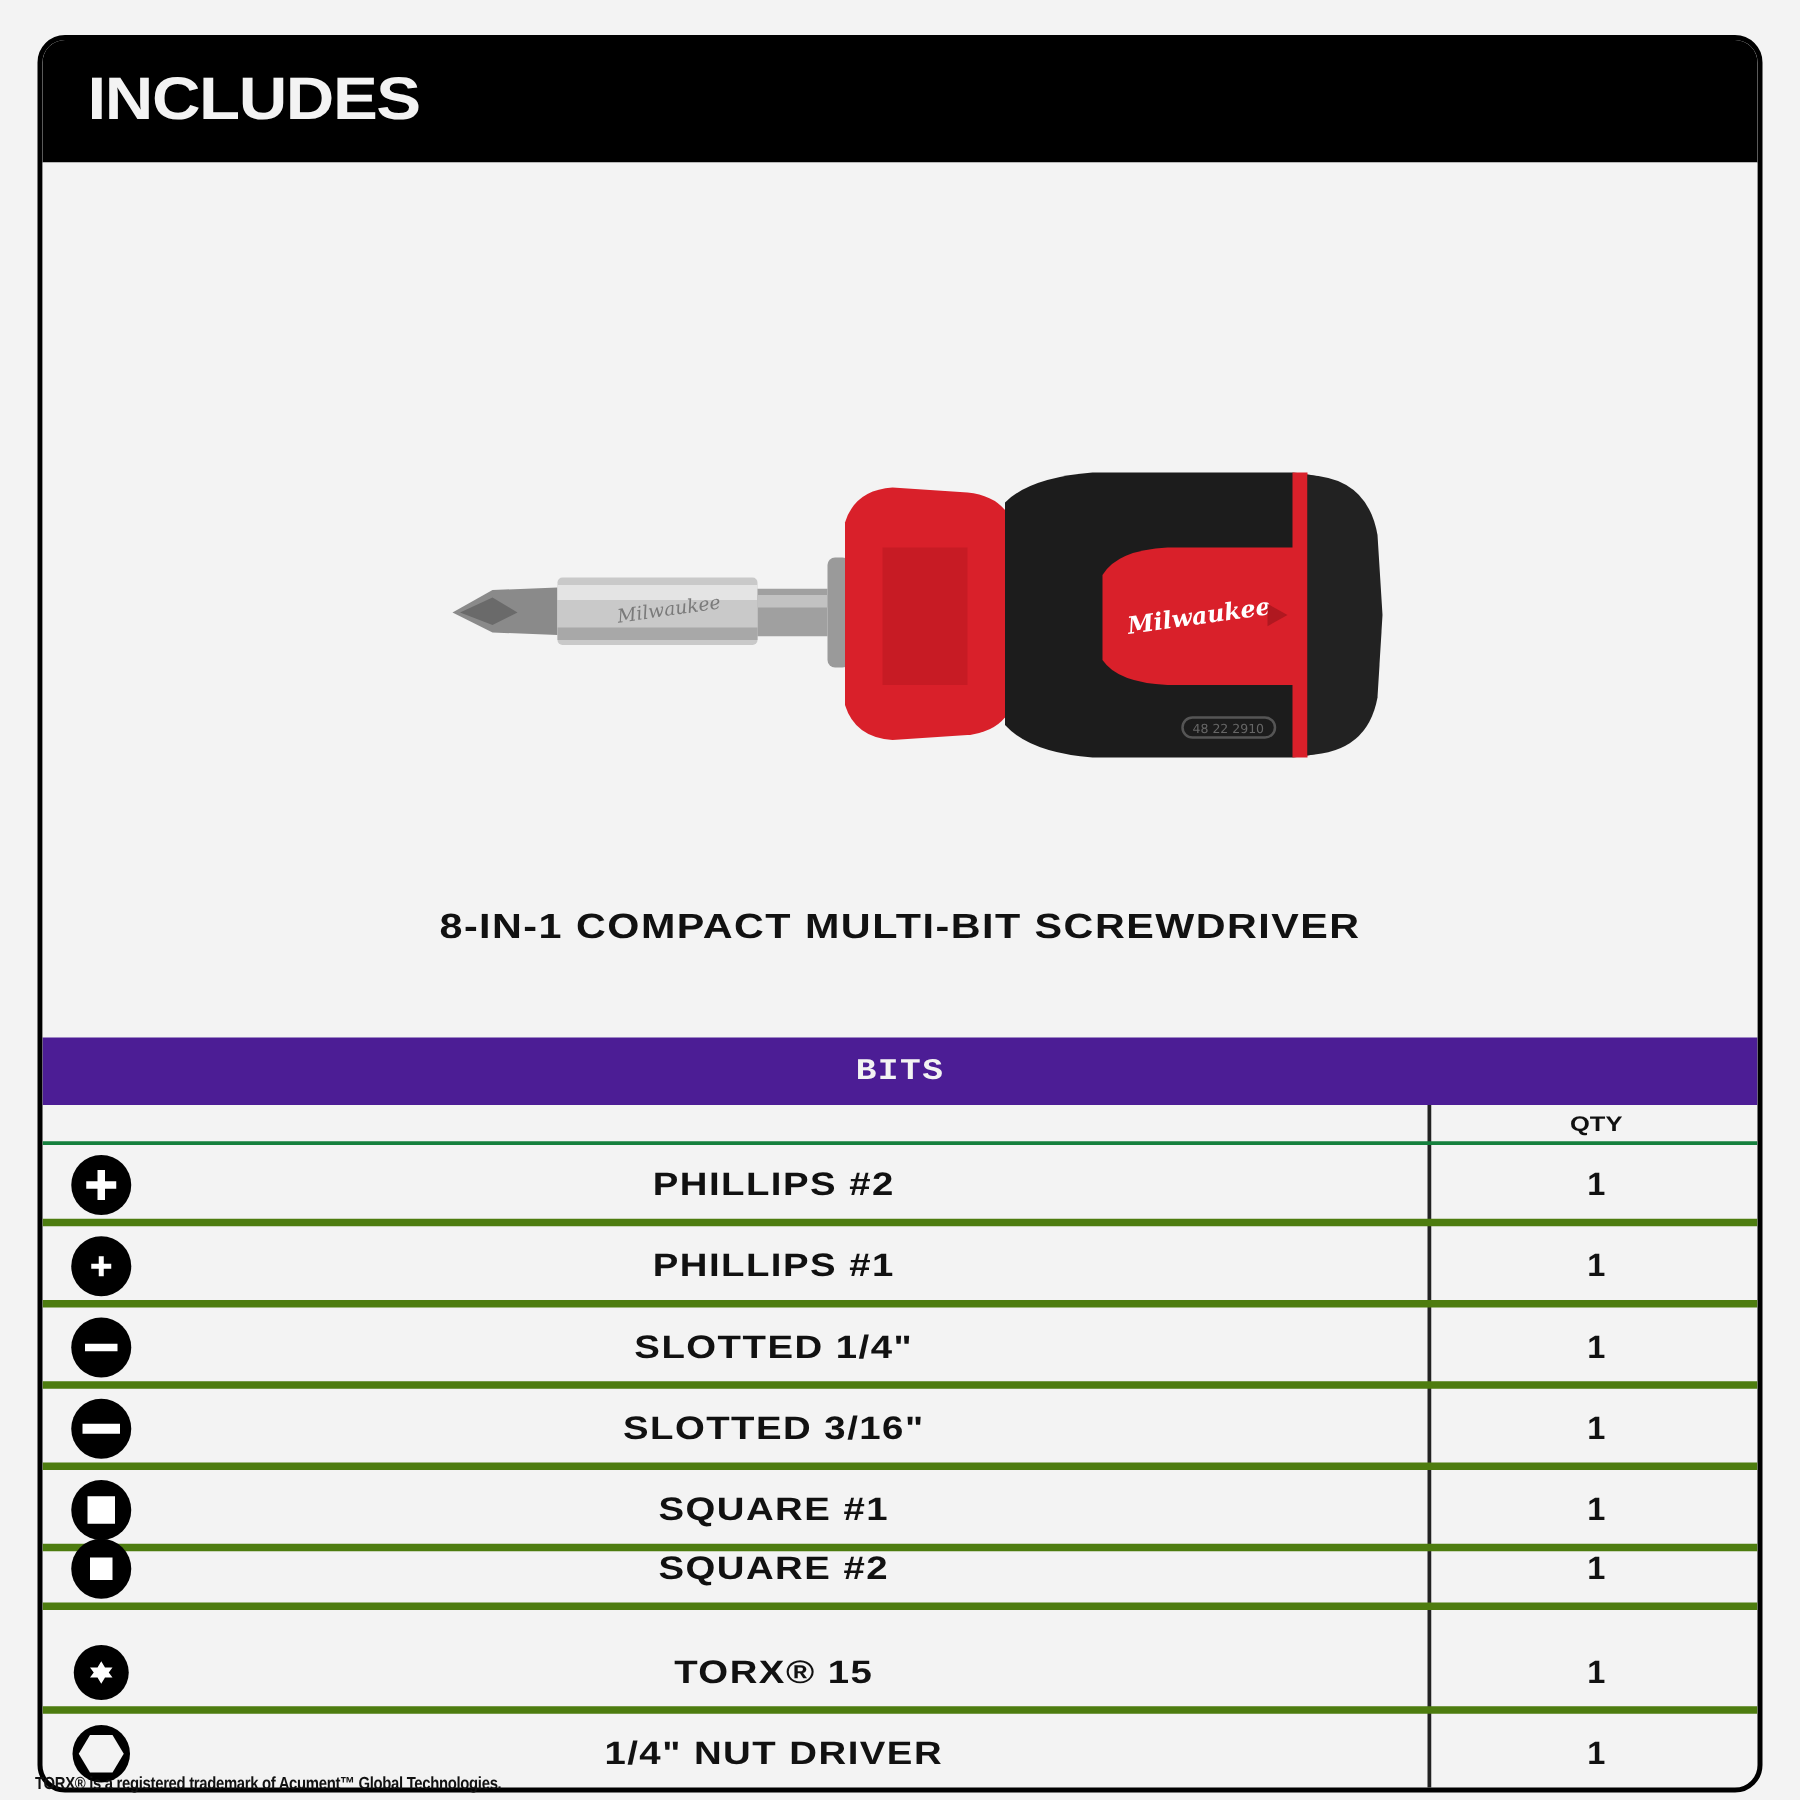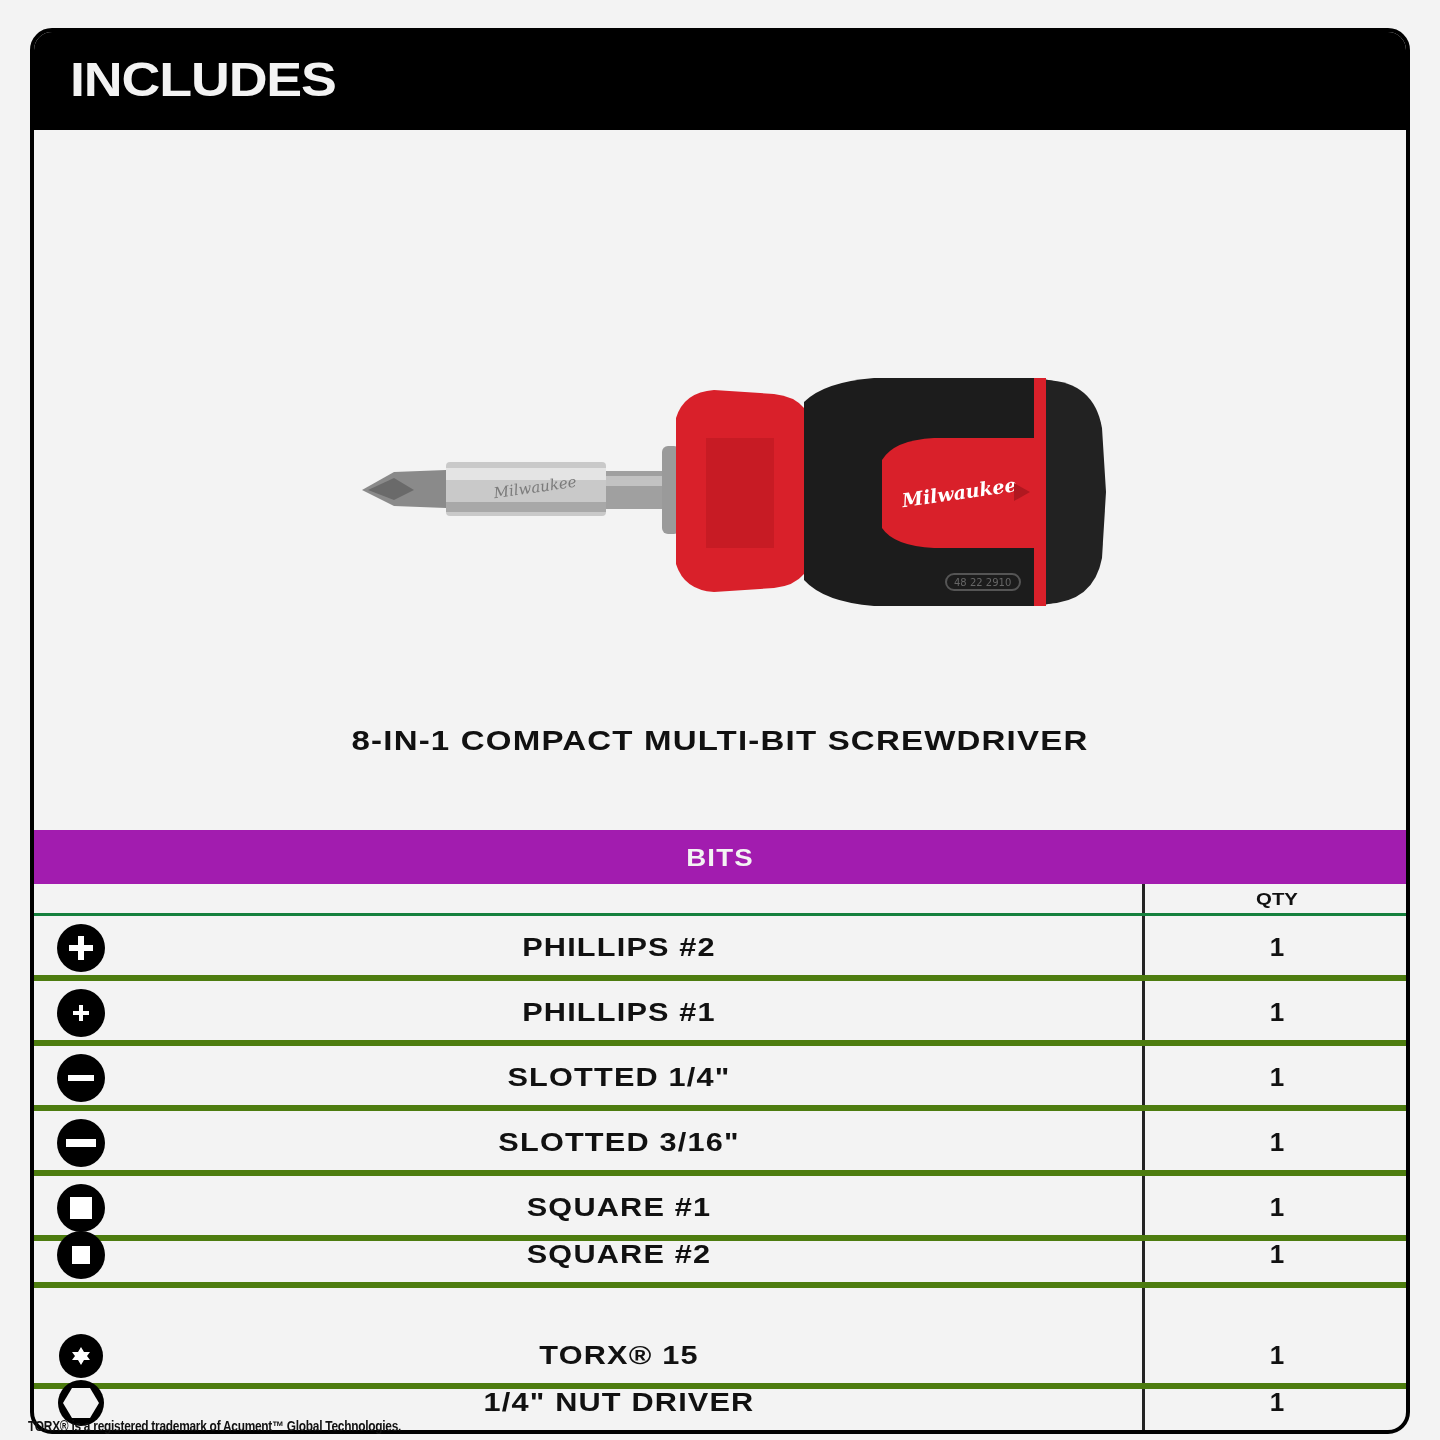--- a/index.html
+++ b/index.html
@@ -22,21 +22,21 @@
   .product-area {
     position:absolute; left:0; top:98px; width:100%; height:700px; background:#f3f3f3;
   }
   .product-name {
     position:absolute; left:0; width:100%; top:595px; text-align:center;
     font-weight:900; font-size:28px; color:#111; letter-spacing:1px;
     transform:scaleX(1.18);
   }
   .product-image { position:absolute; left:320px; top:238px; }
   .bits-header {
-    position:absolute; left:0; top:798px; width:100%; height:54px; background:#a21caf;
+    position:absolute; left:0; top:798px; width:100%; height:54px; background:#4c1d95;font-family:Liberation Mono, monospace;
   }
   .bits-title {
     position:absolute; left:0; width:100%; top:14px; text-align:center;
     color:#f3f3f3; font-weight:900; font-size:24px; letter-spacing:1px; transform:scaleX(1.15);
   }
   .table { position:absolute; left:0; top:852px; width:100%; }
   .qty-head-row { position:absolute; top:0; left:0; width:100%; height:32px; border-bottom:3px solid #15803d; box-sizing:border-box; }
   .qty-head {
     position:absolute; left:1110px; width:266px; top:6px; text-align:center;
     font-weight:900; font-size:17px; color:#111; transform:scaleX(1.2);
@@ -152,21 +152,21 @@
       <div class="row-qty">1</div>
     </div>
     <div class="row" style="top:339px">
       <svg class="row-icon" viewBox="0 0 50 50">
           <circle cx="25" cy="25" r="24" fill="#000"></circle>
           <rect x="16" y="16" width="18" height="18" fill="#fff"></rect>
         </svg>
       <div class="row-label">SQUARE #2</div>
       <div class="row-qty">1</div>
     </div>
-    <div class="row" style="top:440px">
+    <div class="row" style="top:422px">
       <svg class="row-icon" viewBox="0 0 50 50">
           <circle cx="25" cy="25" r="22" fill="#000"></circle>
           <path d="M25 16 L28 21 L34 21 L31 25 L34 29 L28 29 L25 34 L22 29 L16 29 L19 25 L16 21 L22 21 Z" fill="#fff"></path>
         </svg>
       <div class="row-label">TORX® 15</div>
       <div class="row-qty">1</div>
     </div>
     <div class="row" style="top:487px">
       <svg class="row-icon" viewBox="0 0 50 50">
           <circle cx="25" cy="25" r="23" fill="#000"></circle>

